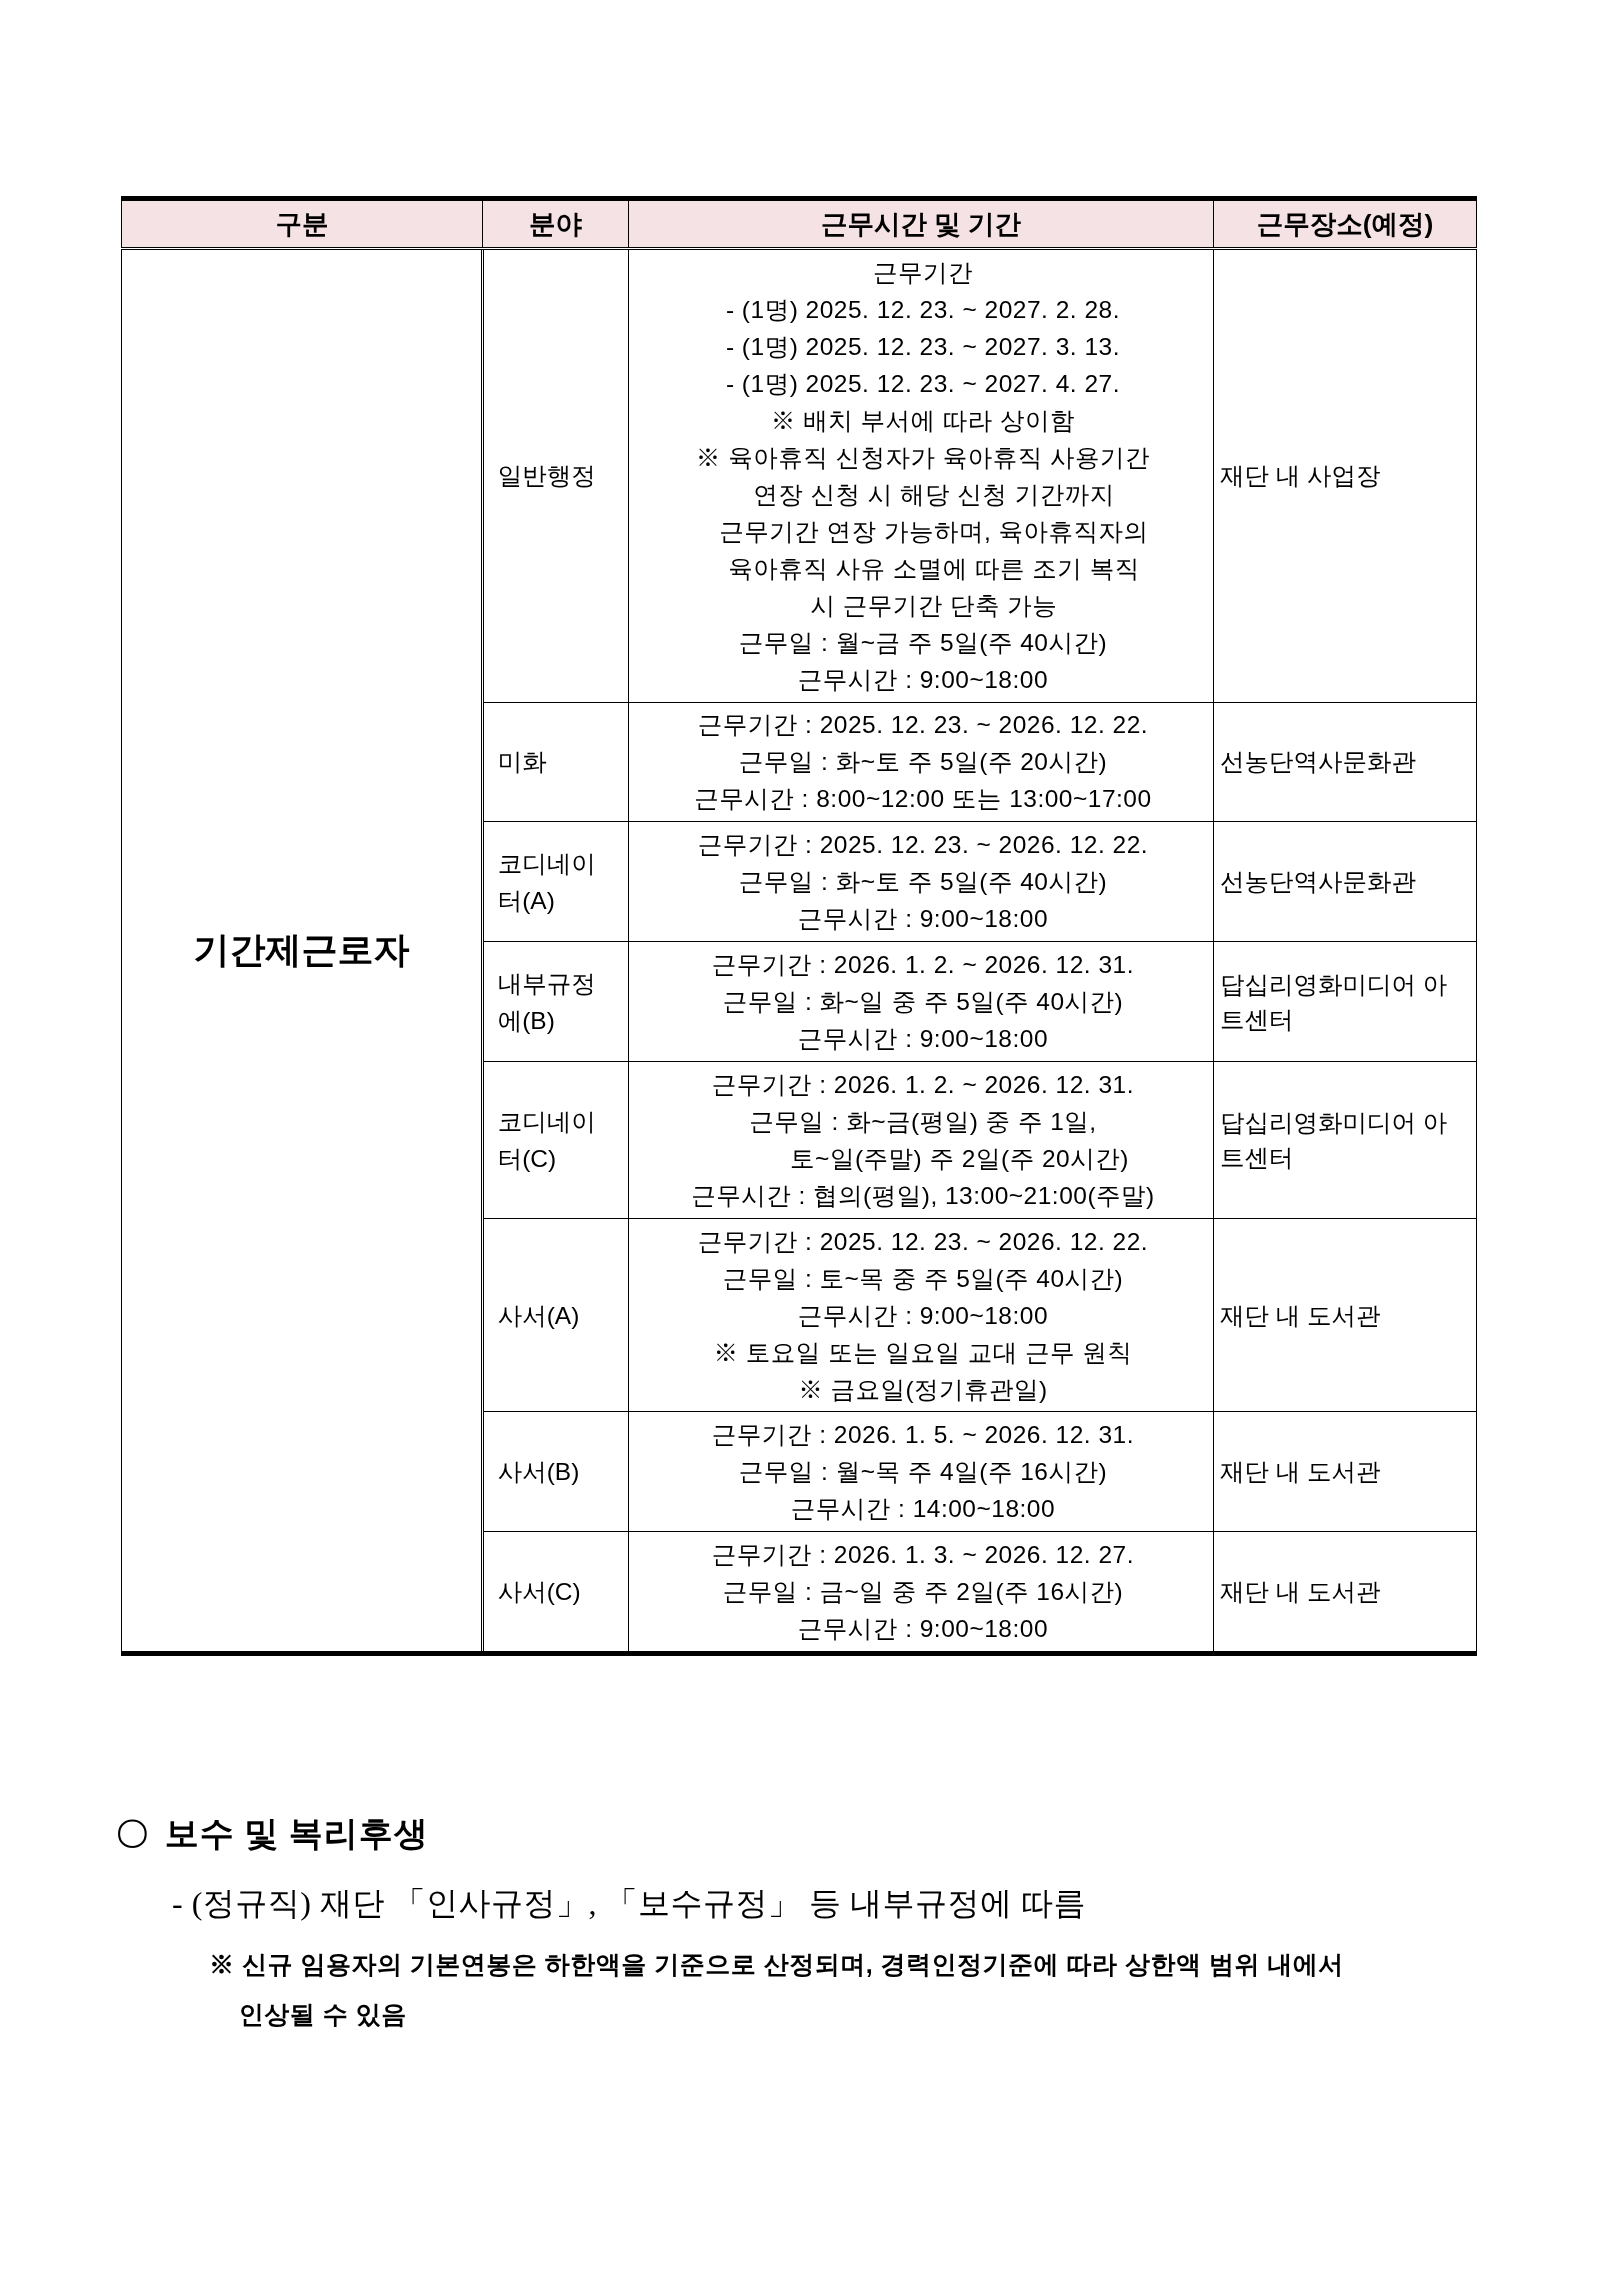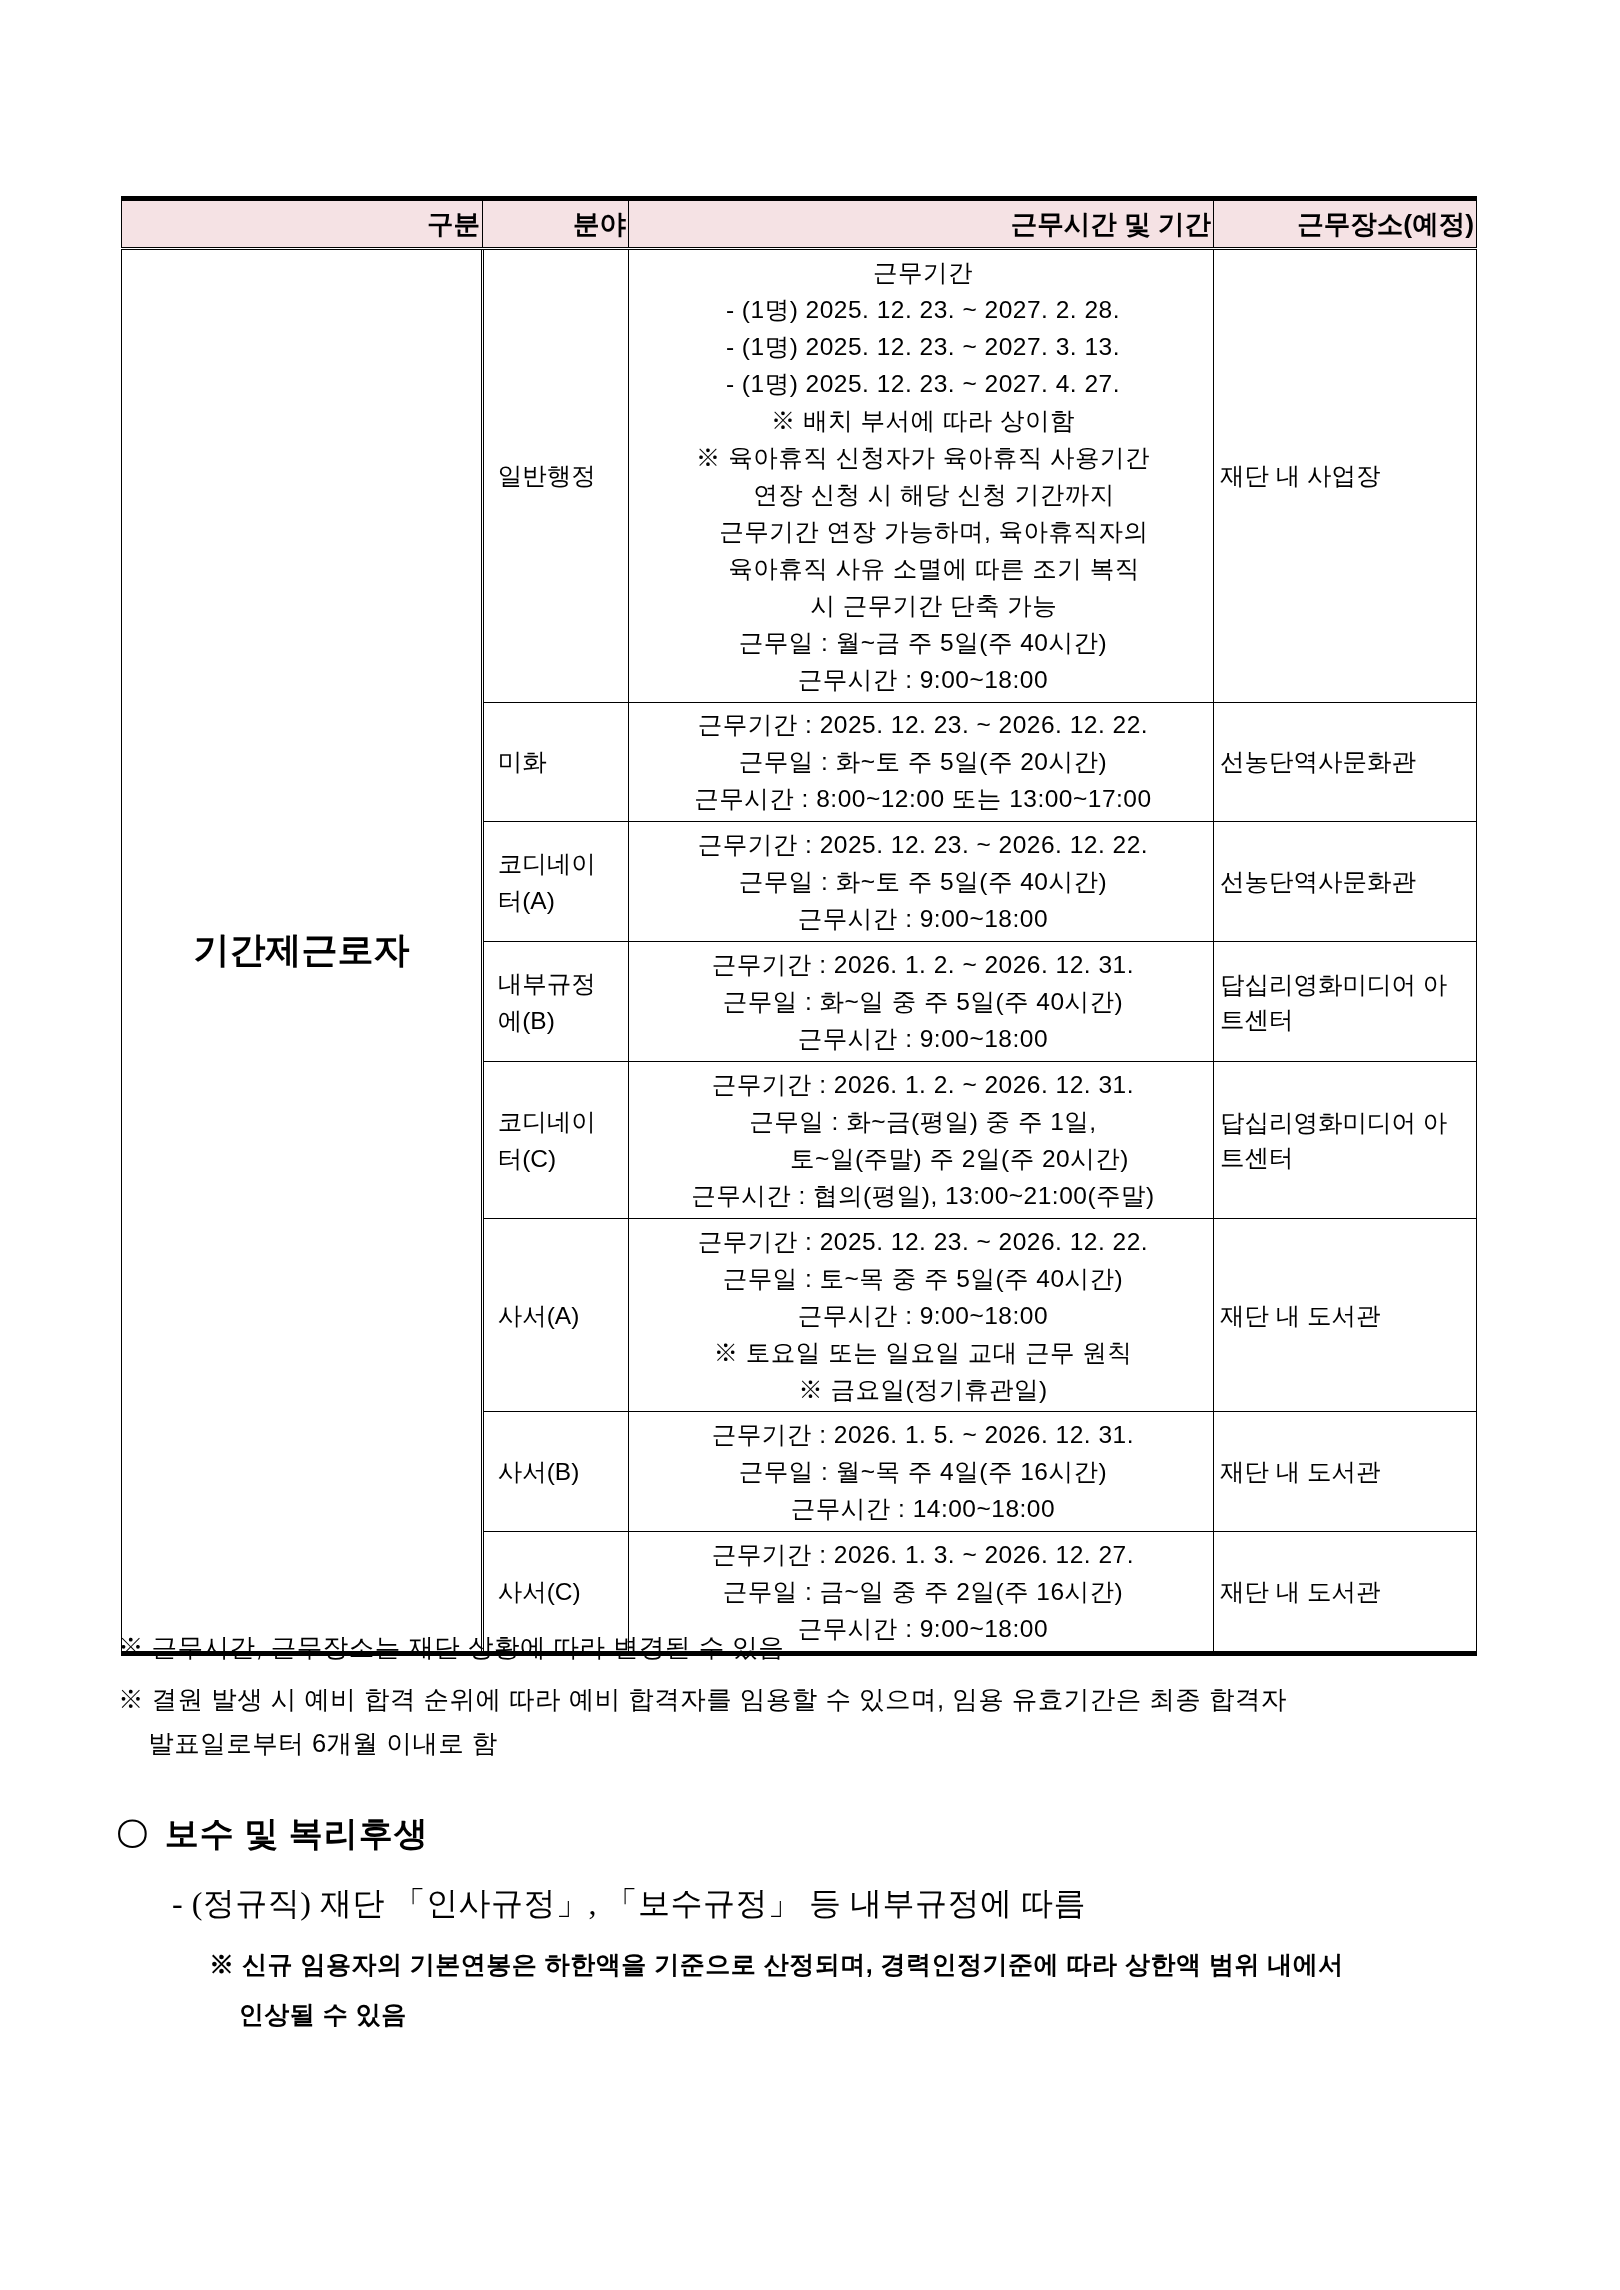--- a/index.html
+++ b/index.html
@@ -9,21 +9,21 @@
   
   table.sched {
     position:absolute; left:121px; top:196px; width:1355px;
     border-collapse:collapse; table-layout:fixed;
     border-top:5.9px solid #000; border-bottom:5.9px solid #000;
     border-left:1px solid #000; border-right:1px solid #000;
   }
   table.sched th {
     background:#f5e2e4; font-size:26.5px; font-weight:bold;
     padding:4.9px 2px; border-bottom:3.9px double #000;
-    border-left:1px solid #000; text-align:right;
+    border-left:1px solid #000; text-align:center;
   }
   table.sched th:first-child { border-left:none; }
   td.group {
     border-right:3.9px double #000; text-align:center;
     font-weight:bold; font-size:36px; vertical-align:middle;
   }
   td.field {
     border-right:1px solid #000; border-top:1px solid #000;
     text-align:left; font-size:24.5px; line-height:37px;
     word-break:break-all; padding:3.9px 13.7px; vertical-align:middle;
@@ -149,25 +149,20 @@
       <tr>
         <td class="field">사서(C)</td>
         <td class="schedule">근무기간 : 2026. 1. 3. ~ 2026. 12. 27.
 근무일 : 금~일 중 주 2일(주 16시간)
 근무시간 : 9:00~18:00</td>
         <td class="location">재단 내 도서관</td>
       </tr>
     </tbody>
   </table>
 
-  <div class="notes">
-    <p class="note">※ 근무시간, 근무장소는 재단 상황에 따라 변경될 수 있음</p>
-    <p class="note">※ 결원 발생 시 예비 합격 순위에 따라 예비 합격자를 임용할 수 있으며, 임용 유효기간은 최종 합격자
-    발표일로부터 6개월 이내로 함</p>
-  </div>
 
   <div class="section">
     <div class="section-title">
       <span class="section-bullet">〇</span>
       <span>보수 및 복리후생</span>
     </div>
     <p class="item-dash">- (정규직) 재단 「인사규정」, 「보수규정」 등 내부규정에 따름</p>
     <p class="item-ref">※ 신규 임용자의 기본연봉은 하한액을 기준으로 산정되며, 경력인정기준에 따라 상한액 범위 내에서
     인상될 수 있음</p>
   </div>

